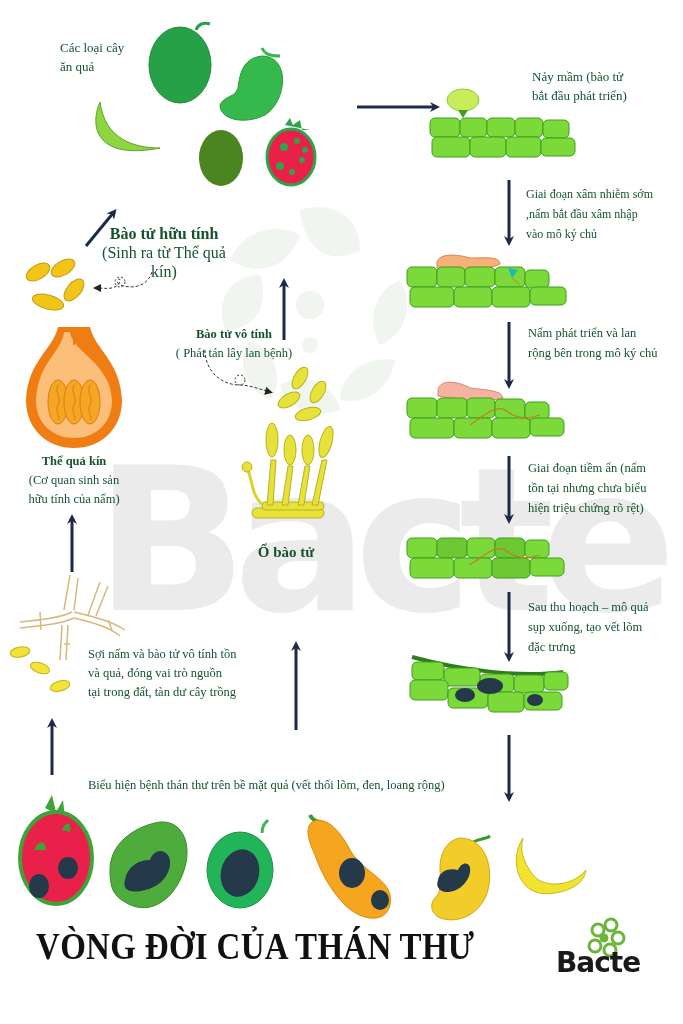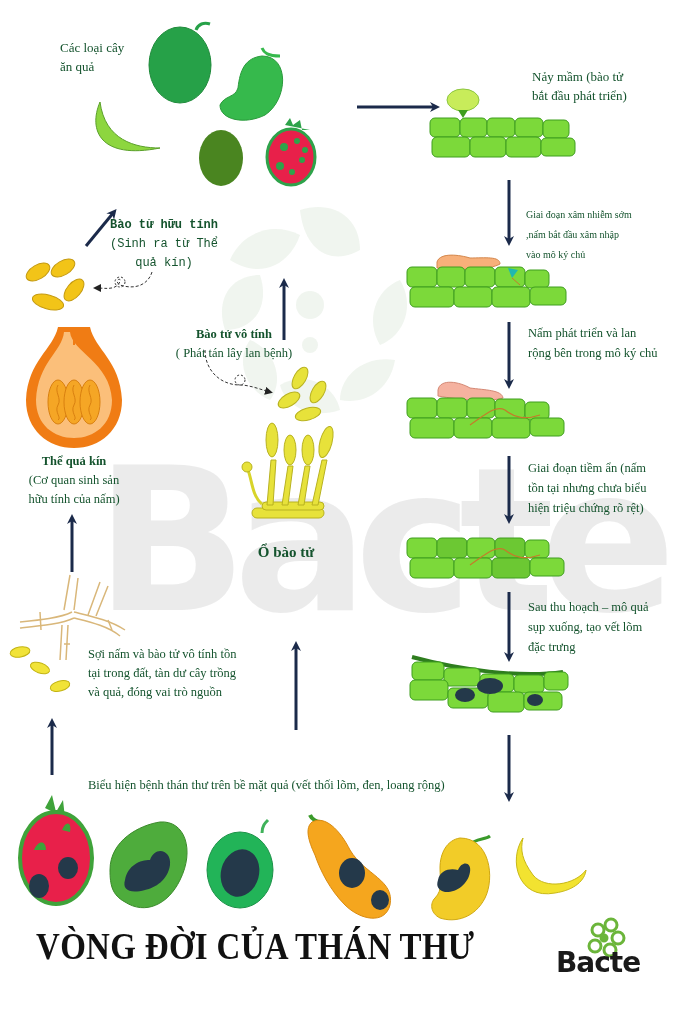--- a/index.html
+++ b/index.html
@@ -272,21 +272,21 @@
 <div class="abs txt" style="left:60px; top:38px;">
   <div>Các loại cây</div>
   <div>ăn quả</div>
 </div>
 
 <div class="abs txt" style="left:532px; top:58px;margin-top:9px;">
   <div>Nảy mầm (bào tử</div>
   <div>bắt đầu phát triển)</div>
 </div>
 
-<div class="abs txt" style="left:526px; top:184px; font-size:10px; line-height:20px;margin-top:21px;">
+<div class="abs txt" style="left:526px; top:184px; font-size:12px; line-height:20px;">
   <div>Giai đoạn xâm nhiễm sớm</div>
   <div>,nấm bắt đầu xâm nhập</div>
   <div>vào mô ký chủ</div>
 </div>
 
 <div class="abs txt" style="left:528px; top:323px; font-size:12.5px; line-height:20px;">
   <div>Nấm phát triển và lan</div>
   <div>rộng bên trong mô ký chủ</div>
 </div>
 
@@ -299,31 +299,31 @@
 <div class="abs txt" style="left:528px; top:597px; font-size:12.5px; line-height:20px;">
   <div>Sau thu hoạch – mô quả</div>
   <div>sụp xuống, tạo vết lõm</div>
   <div>đặc trưng</div>
 </div>
 
 <div class="abs txt" style="left:88px; top:776px; font-size:12.5px;text-align:center;">Biểu hiện bệnh thán thư trên bề mặt quả (vết thối lõm, đen, loang rộng)</div>
 
 <div class="abs txt" style="left:88px; top:645px; font-size:12.5px; line-height:19px;">
   <div>Sợi nấm và bào tử vô tính tồn</div>
+  <div>và quả, đóng vai trò nguồn</div>
   <div>tại trong đất, tàn dư cây trồng</div>
-  <div>và quả, đóng vai trò nguồn</div>
 </div>
 
 <div class="abs txt center" style="left:6px; top:452px; width:136px; font-size:12.5px;">
   <div class="bold">Thể quả kín</div>
   <div>(Cơ quan sinh sản</div>
   <div>hữu tính của nấm)</div>
 </div>
 
-<div class="abs txt center" style="left:96px; top:216px; width:136px; font-size:12px;font-family:Liberation Mono, monospace;">
+<div class="abs txt center" style="left:96px; top:224px; width:136px; font-size:16px;">
   <div class="bold">Bào tử hữu tính</div>
   <div>(Sinh ra từ Thể quả kín)</div>
 </div>
 
 <div class="abs txt center" style="left:164px; top:325px; width:140px; font-size:12.5px;">
   <div class="bold">Bào tử vô tính</div>
   <div>( Phát tán lây lan bệnh)</div>
 </div>
 
 <div class="abs txt center" style="left:176px; top:541px; width:220px; font-size:15px; line-height:22px;">

